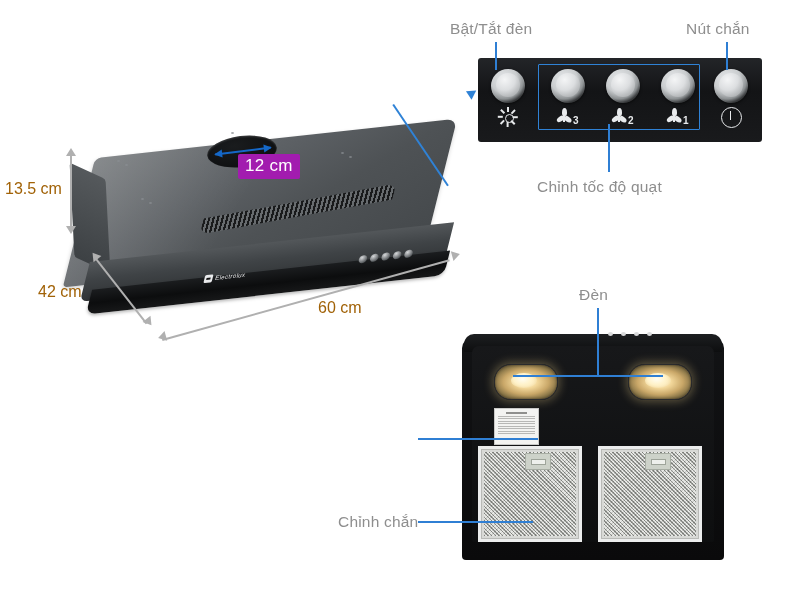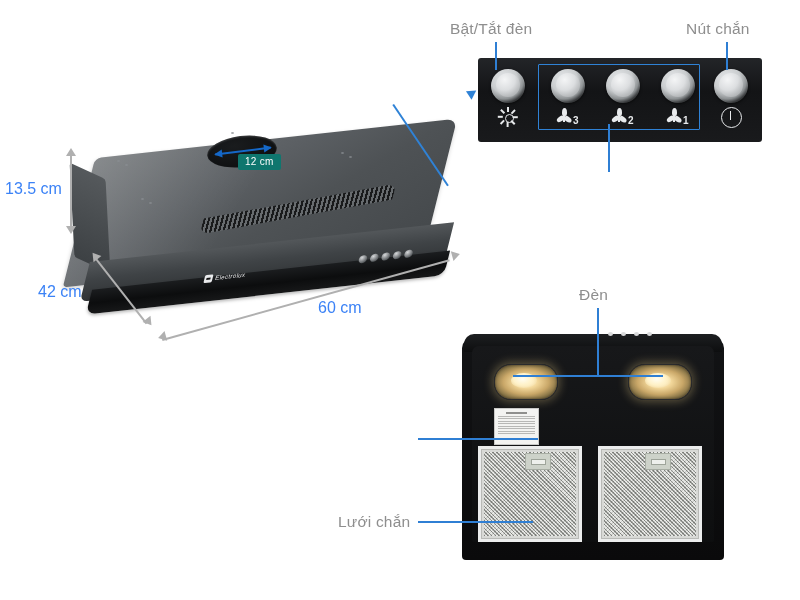--- a/index.html
+++ b/index.html
@@ -10,21 +10,21 @@
     color:#8a8a8a;
   }
   .stage{position:absolute;inset:0;}
   .abs{position:absolute;}
 
   
   .anno{
     font-size:15.5px;color:#8e8e8e;white-space:nowrap;letter-spacing:.2px;
   }
   .dim{
-    font-size:16px;color:#3b82f6;white-space:nowrap;
+    font-size:16px;color:#a16207;white-space:nowrap;
   }
   .leader{background:#2f7fd4;position:absolute;}
   .leader-v{width:1.6px;}
   .leader-h{height:1.6px;}
 
   
   #hood3d{left:55px;top:120px;width:420px;height:210px;}
   .hood-top{
     position:absolute;left:30px;top:18px;width:350px;height:130px;
     background:linear-gradient(150deg,#6f7376 0%,#5c6064 35%,#4e5255 60%,#44484b 100%);
@@ -68,21 +68,21 @@
     transform:rotate(-7deg);
   }
   .duct-arrow::before,.duct-arrow::after{
     content:"";position:absolute;top:-3.2px;width:0;height:0;
     border-top:4.2px solid transparent;border-bottom:4.2px solid transparent;
   }
   .duct-arrow::before{left:-1px;border-right:8px solid #1568c8;}
   .duct-arrow::after{right:-1px;border-left:8px solid #1568c8;}
   .badge12{
     position:absolute;left:183px;top:34px;
-    background:#0f766e;color:#fff;font-size:10px;font-weight:400;
+    background:#a21caf;color:#fff;font-size:17px;font-weight:400;
     padding:2px 7px 3px;border-radius:2px;white-space:nowrap;
     letter-spacing:.3px;
   }
   .grille{
     position:absolute;left:152px;top:76px;width:182px;height:26px;
     transform:skewX(-22deg) rotate(-8deg);
     background:repeating-linear-gradient(90deg,#141516 0 2.2px,#6a6e71 2.2px 4.4px);
     border-radius:12px/8px;
     opacity:.92;
     clip-path:polygon(0 38%,100% 0,100% 62%,0 100%);
@@ -312,20 +312,21 @@
     </div>
   </div>
 
   <div class="abs anno" style="left:450px;top:20px;">Bật/Tắt đèn</div>
   <div class="abs leader leader-v" style="left:495px;top:42px;height:28px;"></div>
 
   <div class="abs anno" style="left:686px;top:20px;">Nút chắn</div>
   <div class="abs leader leader-v" style="left:726px;top:42px;height:28px;"></div>
 
   <div class="abs leader leader-v" style="left:608px;top:124px;height:48px;"></div>
+  <div class="abs anno" style="left:537px;top:178px;">Chỉnh tốc độ quạt</div>
 
   <div id="under">
     <div class="u-body"></div>
     <div class="u-cap"></div>
     <div class="topdots">
       <i></i>
       <i></i>
       <i></i>
       <i></i>
     </div>
@@ -356,16 +357,16 @@
     </div>
   </div>
 
   <div class="abs anno" style="left:579px;top:286px;">Đèn</div>
   <div class="abs leader leader-v" style="left:597px;top:308px;height:67px;"></div>
   <div class="abs leader leader-h" style="left:513px;top:375px;width:85px;"></div>
   <div class="abs leader leader-h" style="left:597px;top:375px;width:66px;"></div>
 
   <div class="abs leader leader-h" style="left:418px;top:438px;width:120px;"></div>
 
-  <div class="abs anno" style="left:338px;top:513px;">Lưới chắn</div>
+  <div class="abs anno" style="left:338px;top:513px;">Chỉnh chắn</div>
   <div class="abs leader leader-h" style="left:418px;top:521px;width:115px;"></div>
 
 </div>
 
 </body></html>

